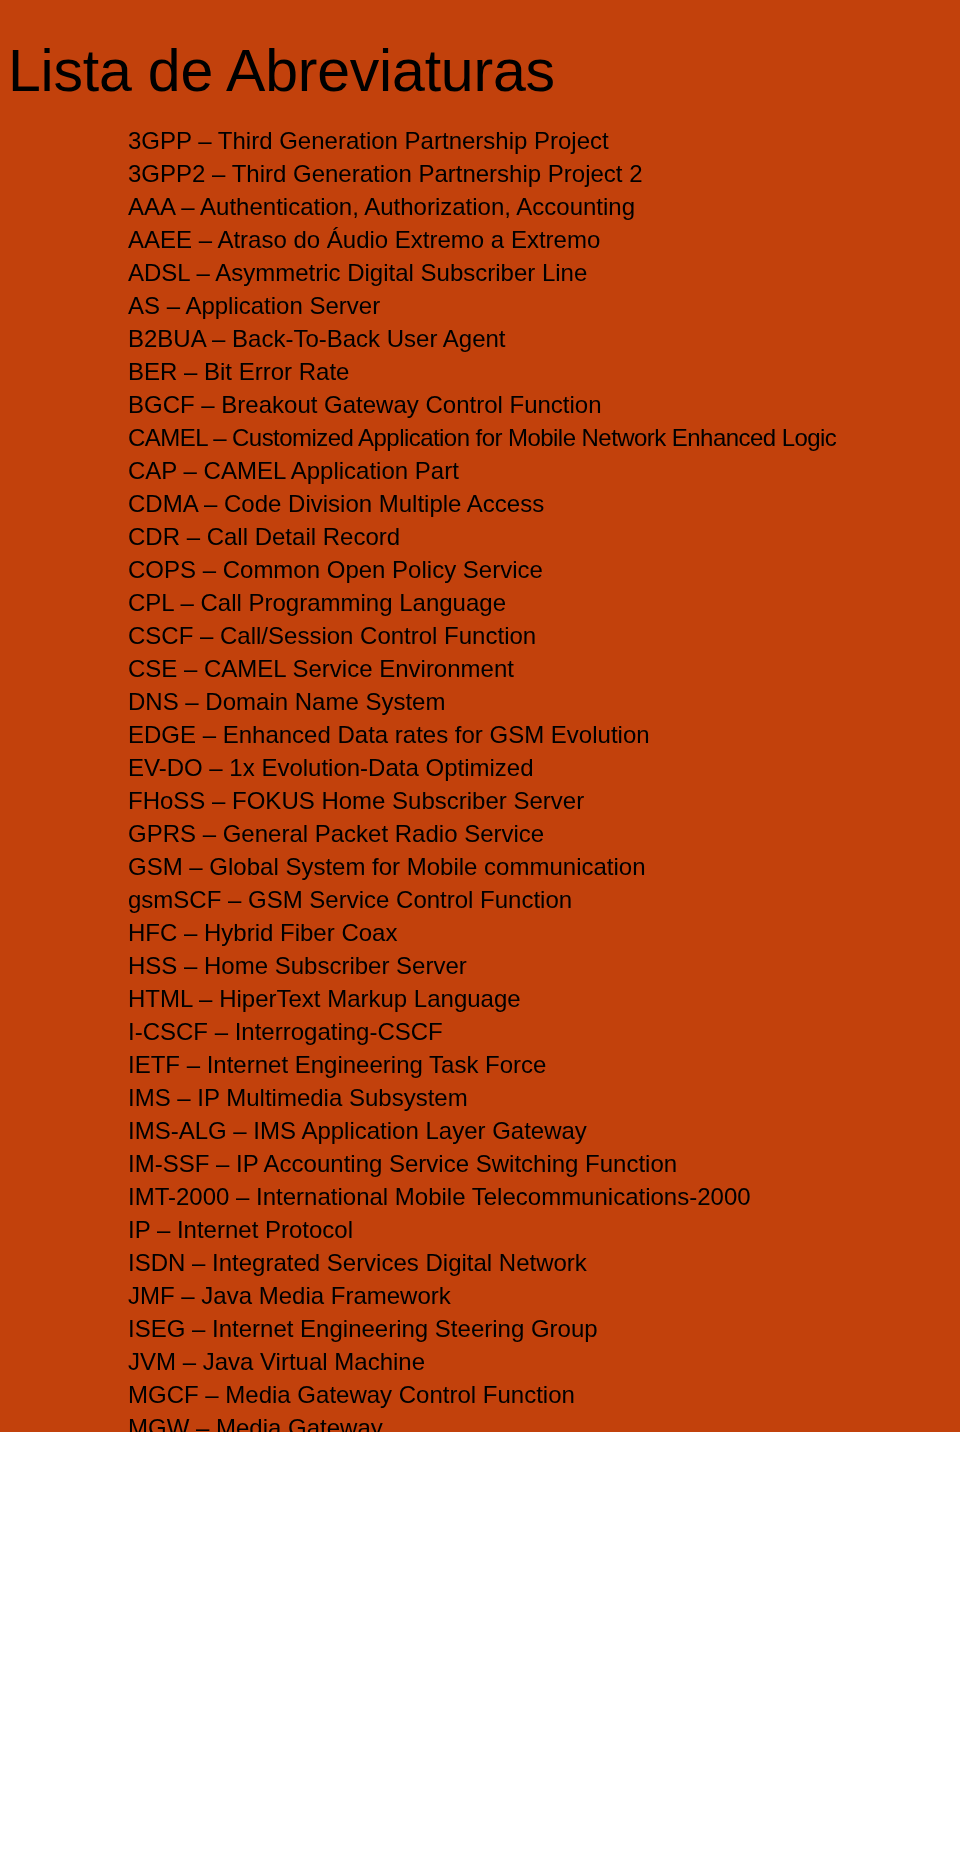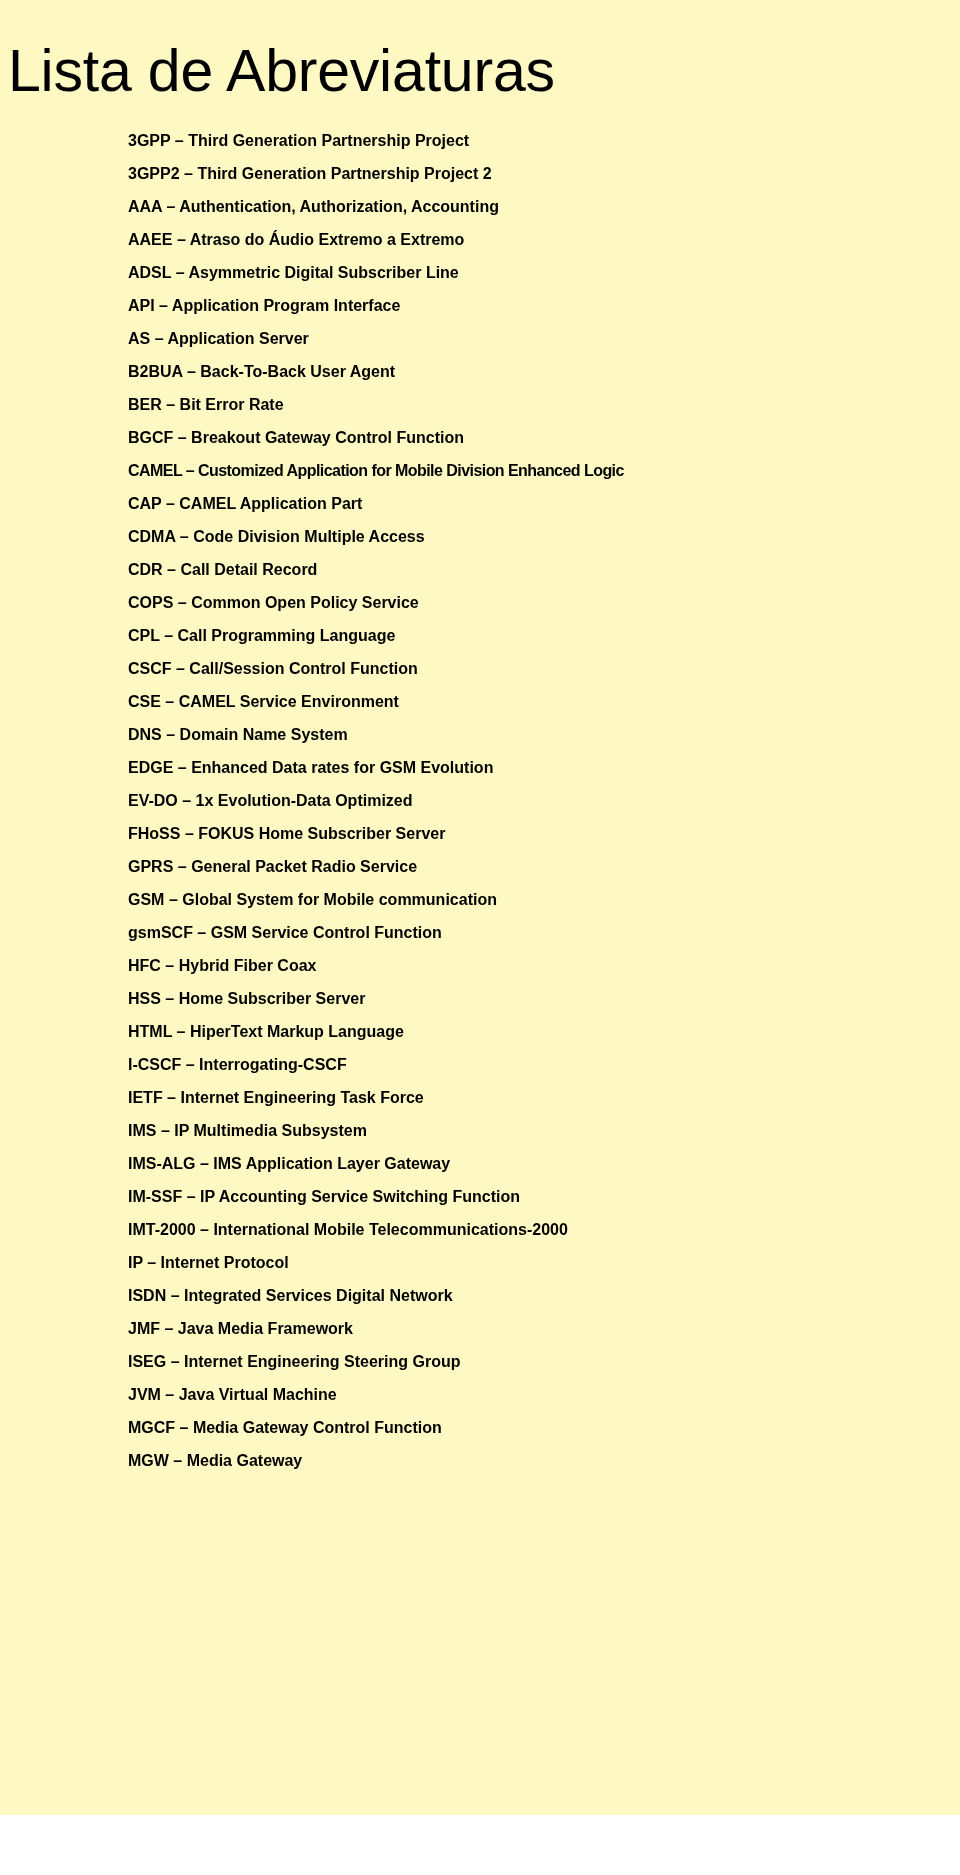--- a/index.html
+++ b/index.html
@@ -3,22 +3,22 @@
 <meta charset="utf-8">
 <style>
   html, body {
     margin: 0;
     padding: 0;
     background: #ffffff;
   }
   .page {
     position: relative;
     width: 960px;
-    height: 1815px;
-    background: #fef9c3;
+    height: 1432px;
+    background: #c2410c;
     overflow: hidden;
     font-family: "Liberation Sans", sans-serif;
     color: #000000;
   }
 
   
   .doc-title {
     position: absolute;
     left: 8px;
     top: 0px;
@@ -36,23 +36,23 @@
     position: absolute;
     left: 128px;
     top: 124px;
     width: 790px;
     list-style: none;
     margin: 0;
     padding: 0;
   }
   .abbr-item {
     font-family: "Liberation Sans", sans-serif;
-    font-size: 16px;
+    font-size: 24px;
     line-height: 33px;
-    font-weight: 700;
+    font-weight: 400;
     color: #000000;
     white-space: nowrap;
     letter-spacing: 0px;
   }
   
   .abbr-item.tight {
     letter-spacing: -0.55px;
   }
 
   
@@ -72,26 +72,25 @@
 <div class="page">
 
   <h1 class="doc-title">Lista de Abreviaturas</h1>
 
   <ul class="abbr-list">
       <li class="abbr-item">3GPP – Third Generation Partnership Project</li>
       <li class="abbr-item">3GPP2 – Third Generation Partnership Project 2</li>
       <li class="abbr-item">AAA – Authentication, Authorization, Accounting</li>
       <li class="abbr-item">AAEE – Atraso do Áudio Extremo a Extremo</li>
       <li class="abbr-item">ADSL – Asymmetric Digital Subscriber Line</li>
-      <li class="abbr-item">API – Application Program Interface</li>
       <li class="abbr-item">AS – Application Server</li>
       <li class="abbr-item">B2BUA – Back-To-Back User Agent</li>
       <li class="abbr-item">BER – Bit Error Rate</li>
       <li class="abbr-item">BGCF – Breakout Gateway Control Function</li>
-      <li class="abbr-item tight">CAMEL – Customized Application for Mobile Division Enhanced Logic</li>
+      <li class="abbr-item tight">CAMEL – Customized Application for Mobile Network Enhanced Logic</li>
       <li class="abbr-item">CAP – CAMEL Application Part</li>
       <li class="abbr-item">CDMA – Code Division Multiple Access</li>
       <li class="abbr-item">CDR – Call Detail Record</li>
       <li class="abbr-item">COPS – Common Open Policy Service</li>
       <li class="abbr-item">CPL – Call Programming Language</li>
       <li class="abbr-item">CSCF – Call/Session Control Function</li>
       <li class="abbr-item">CSE – CAMEL Service Environment</li>
       <li class="abbr-item">DNS – Domain Name System</li>
       <li class="abbr-item">EDGE – Enhanced Data rates for GSM Evolution</li>
       <li class="abbr-item">EV-DO – 1x Evolution-Data Optimized</li>

